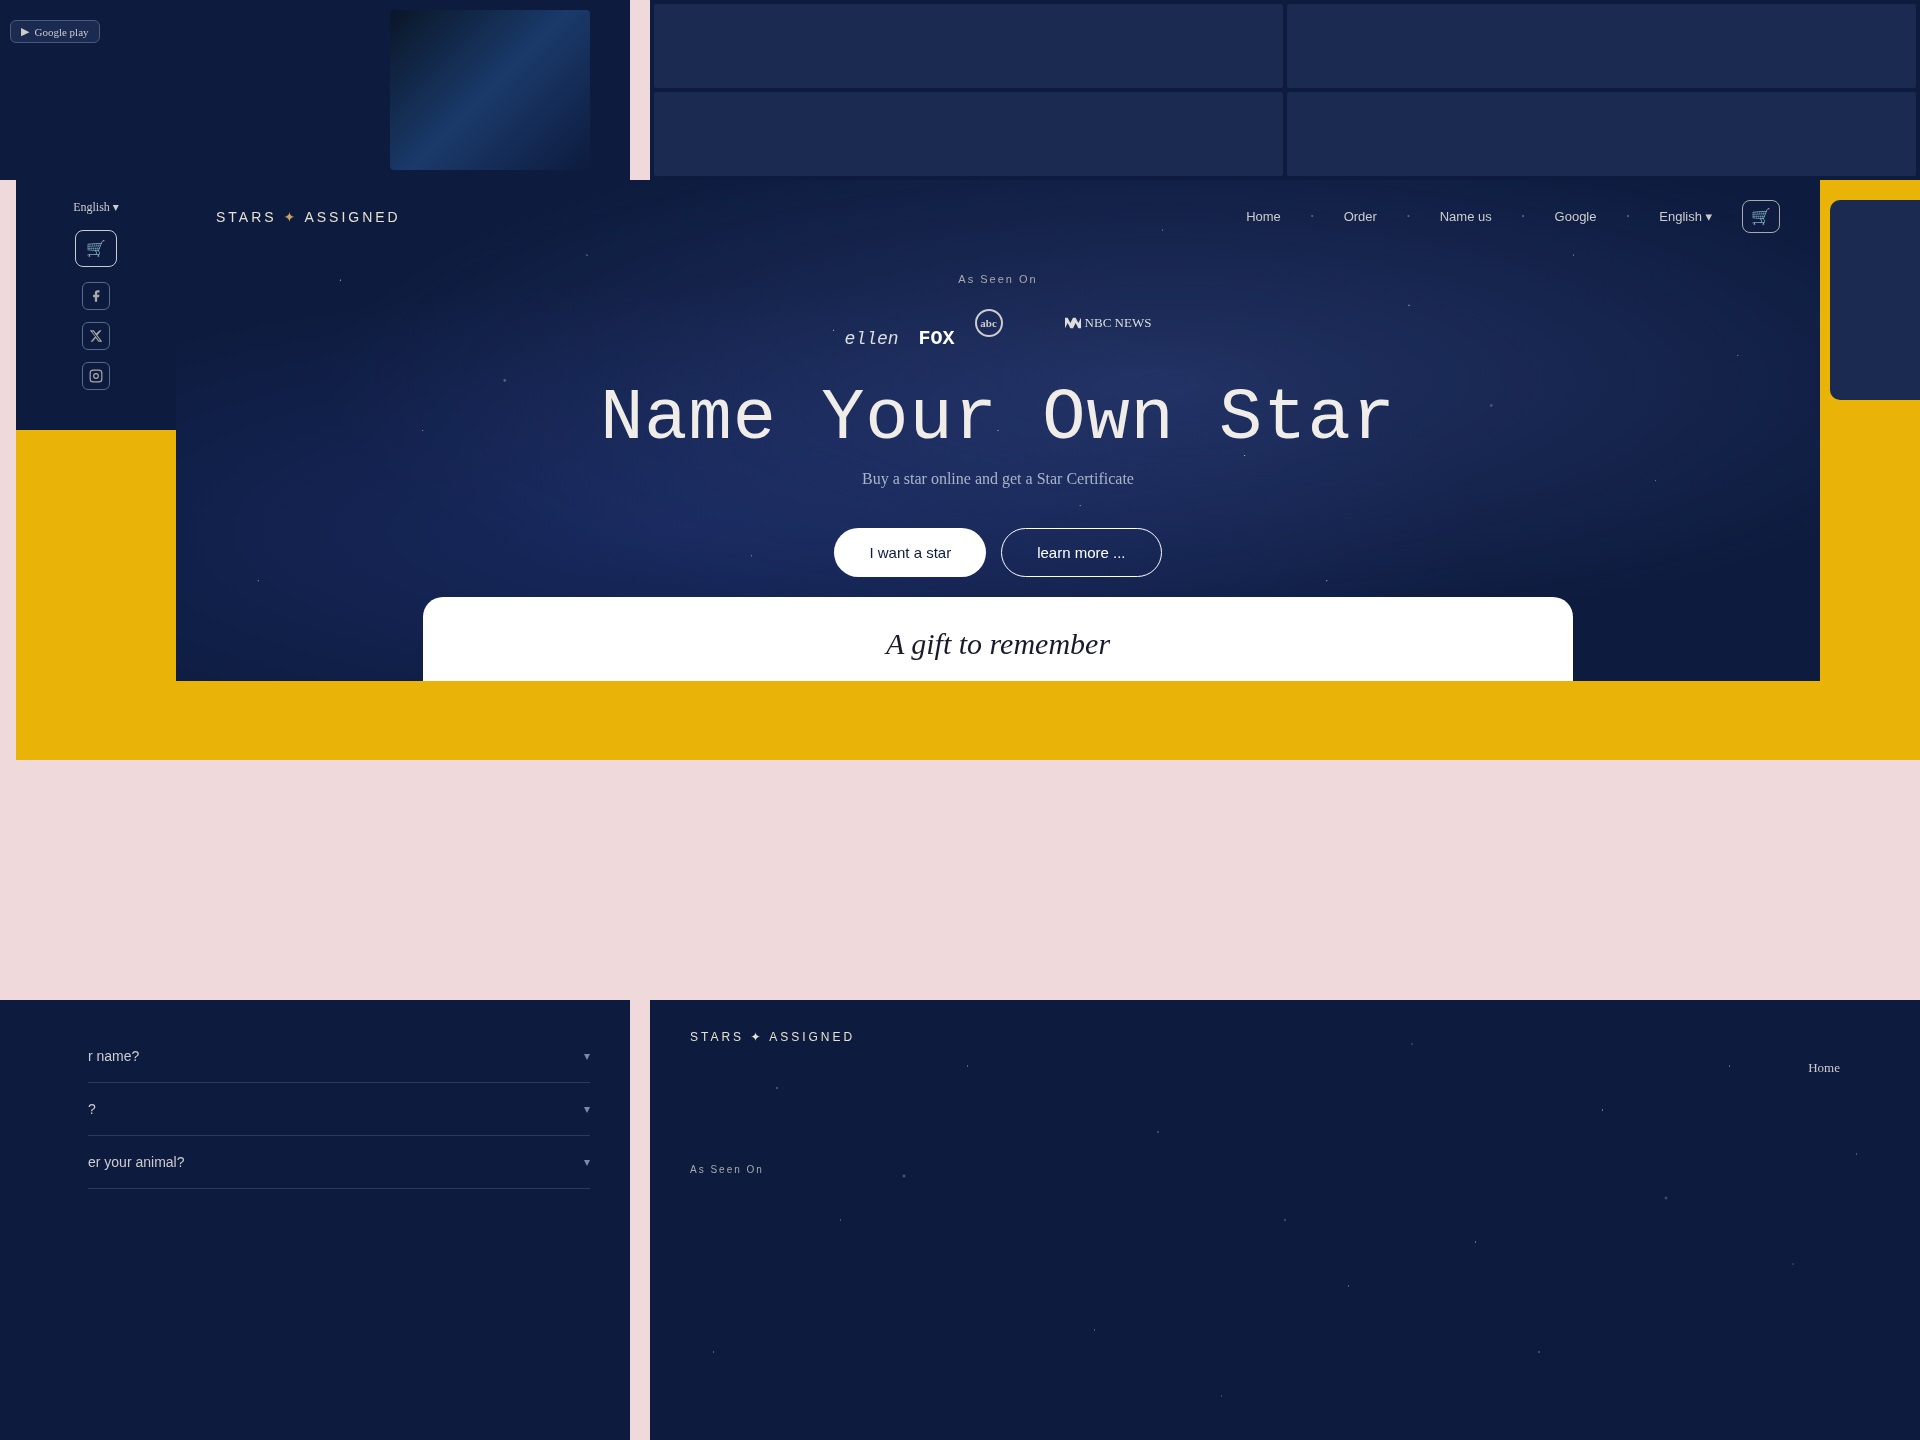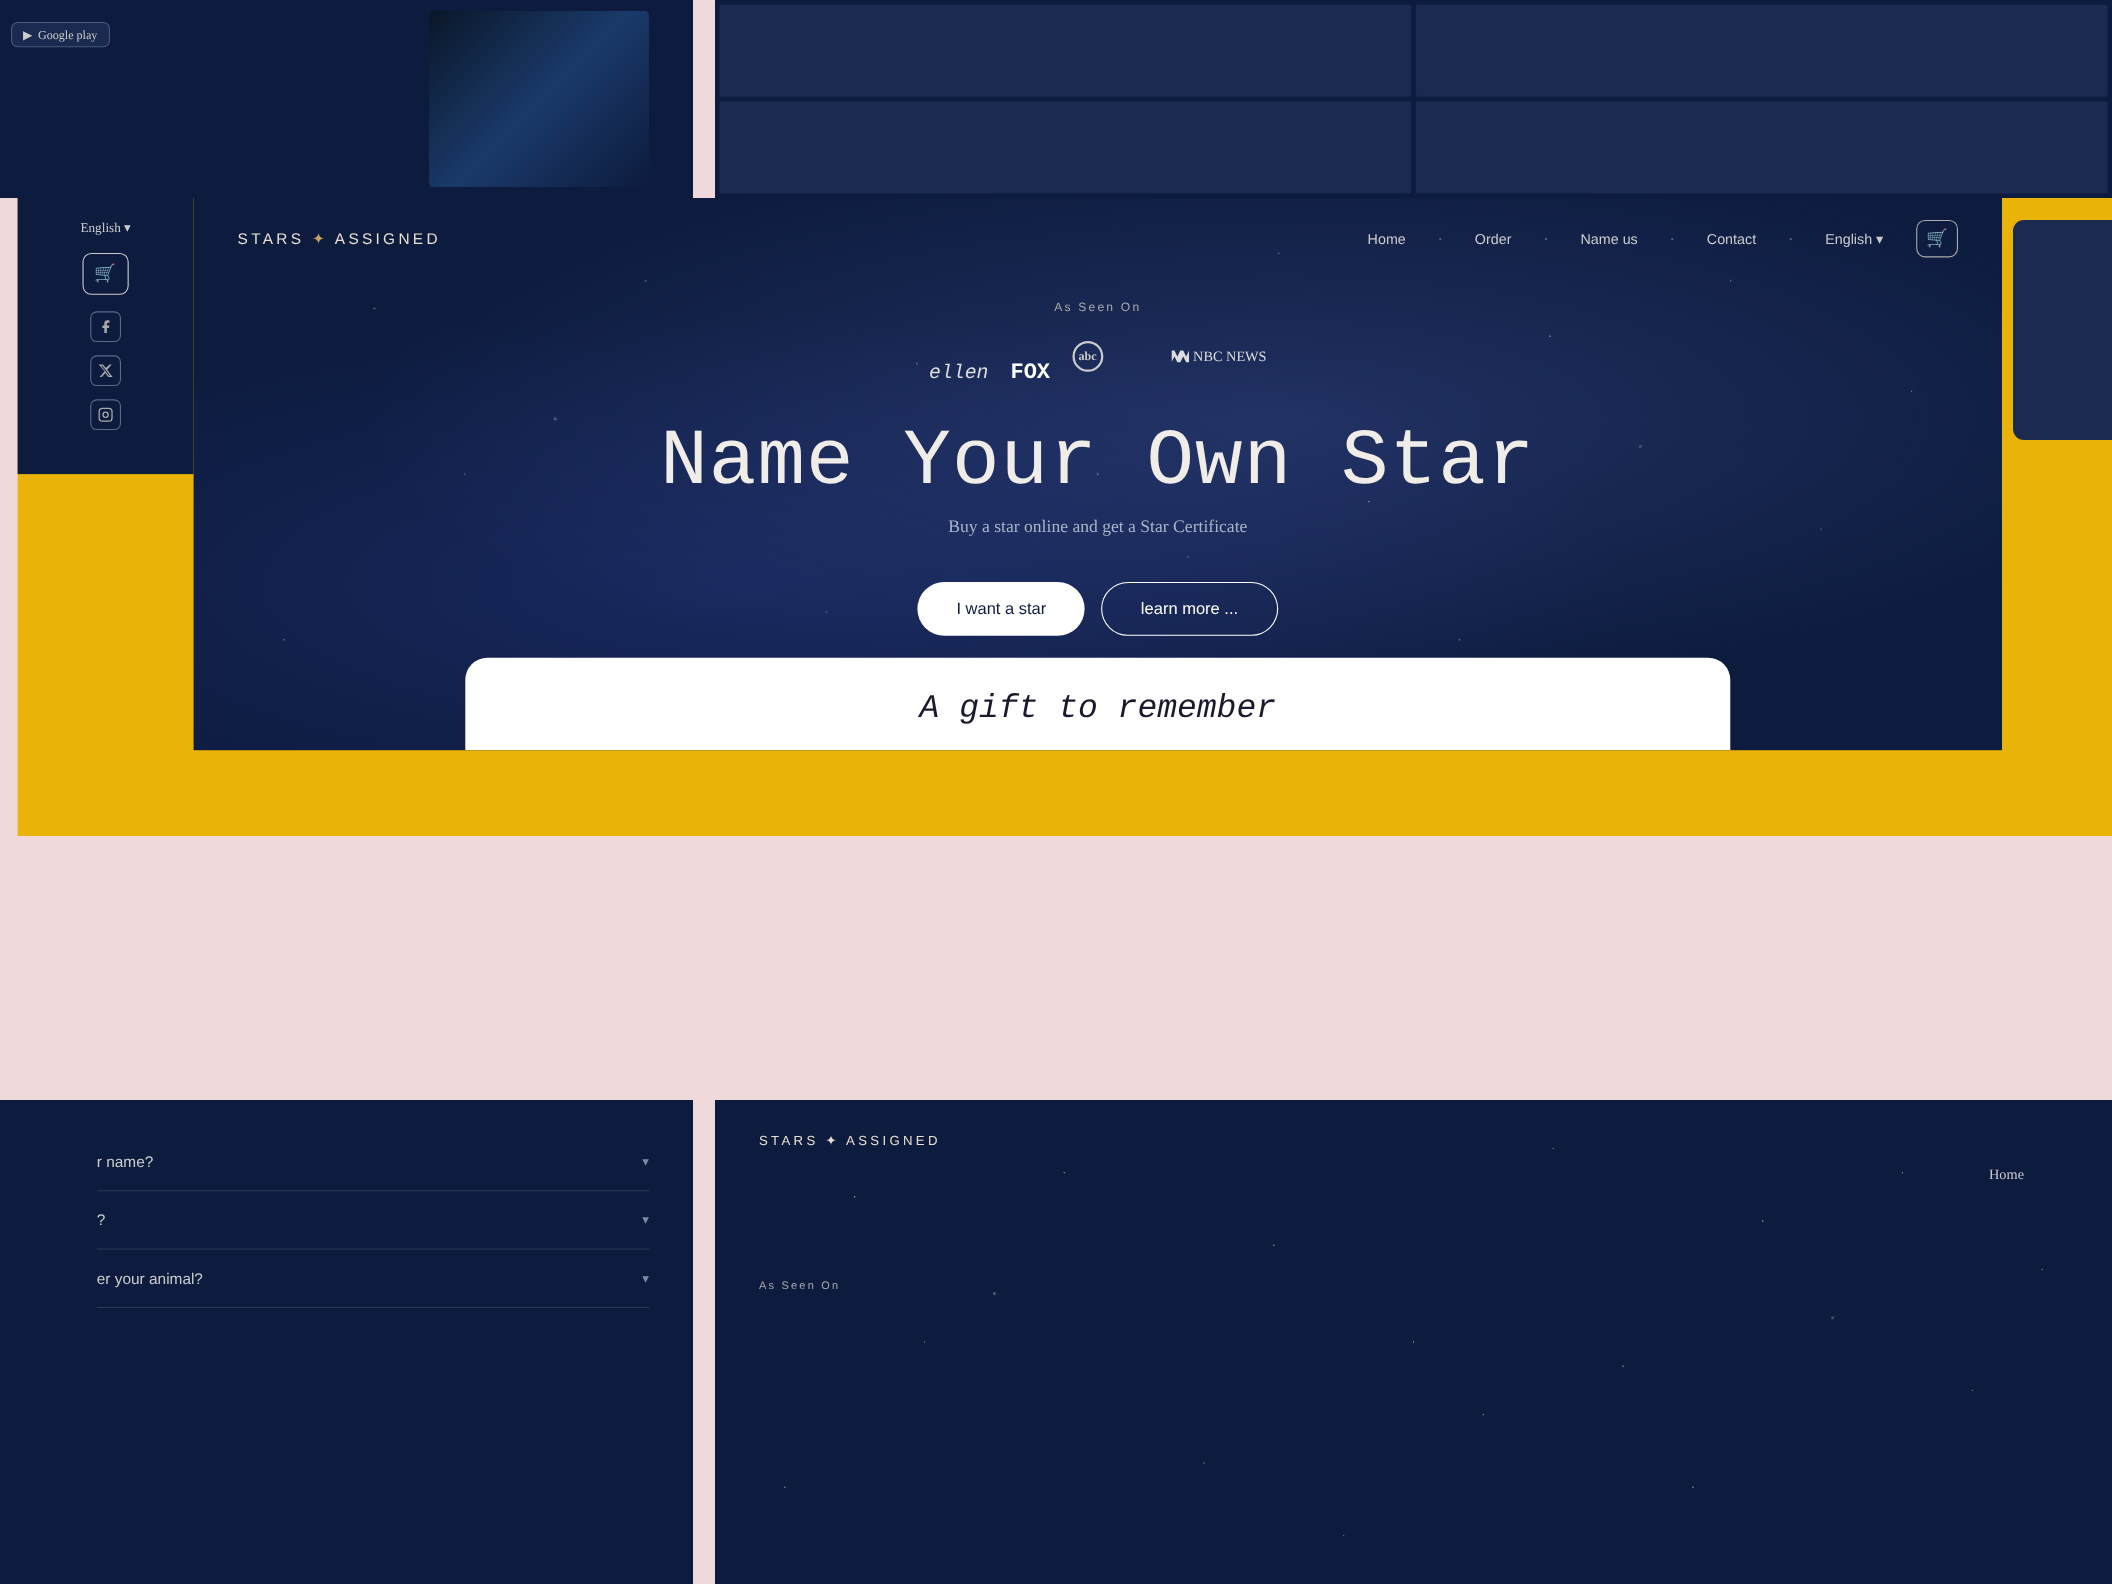--- a/index.html
+++ b/index.html
@@ -299,21 +299,21 @@
     .gift-card-preview {
       background: #fff;
       border-radius: 20px 20px 0 0;
       width: 70%;
       padding: 30px 40px 20px;
       text-align: center;
     }
     .gift-card-title {
       font-size: 30px;
       color: #1a1a2e;
-      font-family: Liberation Mono, monospace;
+      font-family: Liberation Serif, serif;
       font-weight: 400;
       font-style: italic;
     }
 
     .side-nav-right {
       width: 100px;
       background: #0d1b3e;
       position: relative;
     }
     .side-nav-right .phone-right {
@@ -457,21 +457,21 @@
       <div class="logo">
         STARS <span>✦</span> ASSIGNED
       </div>
       <div class="nav-links">
         <a class="nav-link" href="#">Home</a>
         <span class="nav-dot">•</span>
         <a class="nav-link" href="#">Order</a>
         <span class="nav-dot">•</span>
         <a class="nav-link" href="#">Name us</a>
         <span class="nav-dot">•</span>
-        <a class="nav-link" href="#">Contact</a>
+        <a class="nav-link" href="#">Google</a>
         <span class="nav-dot">•</span>
         <span class="nav-link">
           <span>English</span> ▾
         </span>
         <div class="nav-basket">🛒</div>
       </div>
     </div>
 
     <div class="main-card-content">
       <div class="as-seen-on">As Seen On</div>

